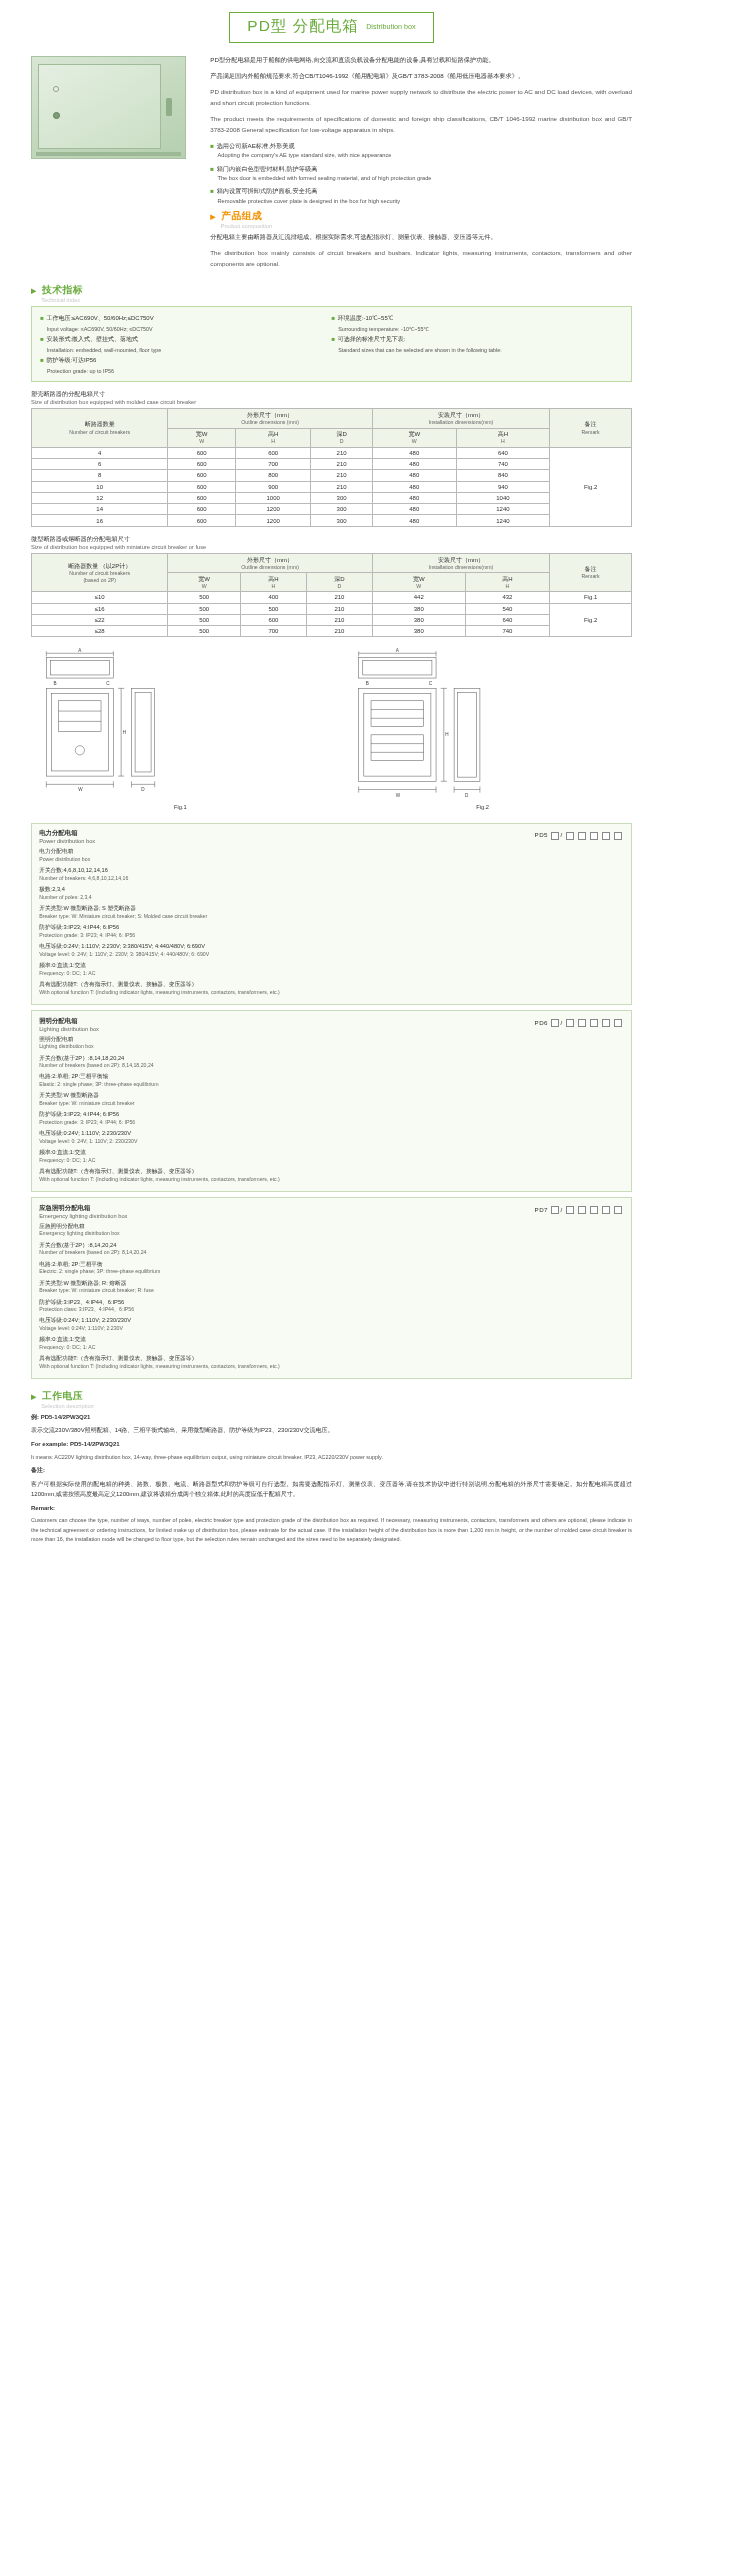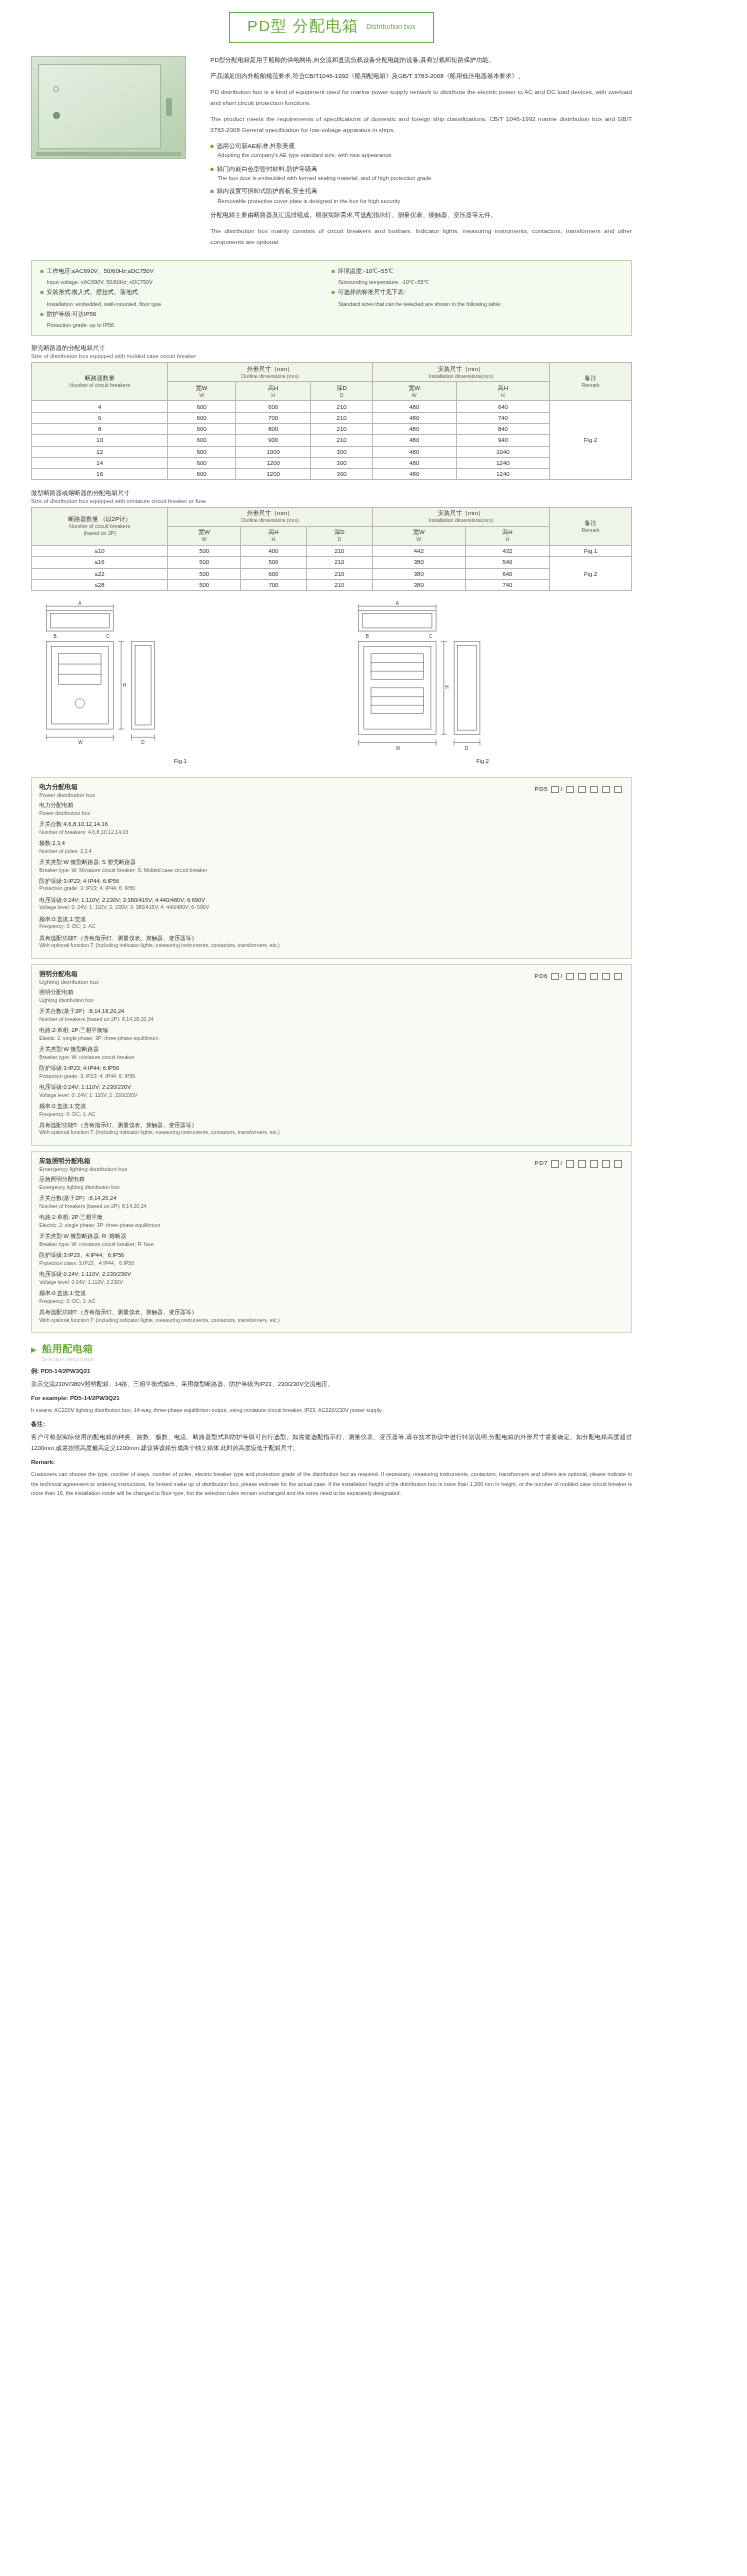--- a/index.html
+++ b/index.html
@@ -169,26 +169,36 @@
 
       <div class="bullets">
         <div class="b"><span class="sq">■</span><span>选用公司新AE标准,外形美观</span></div>
         <div class="e">Adopting the company's AE type standard size, with nice appearance</div>
         <div class="b"><span class="sq">■</span><span>箱门内嵌白色型密封材料,防护等级高</span></div>
         <div class="e">The box door is embedded with formed sealing material, and of high protection grade</div>
         <div class="b"><span class="sq">■</span><span>箱内设置可拆卸式防护面板,安全托高</span></div>
         <div class="e">Removable protective cover plate is designed in the box for high security</div>
       </div>
 
+      <div class="sec-head">
+        <span class="arrow">▶</span>
+        <span class="cn">产品组成</span>
+        <span class="en">Product  composition</span>
+      </div>
       <div class="para">分配电箱主要由断路器及汇流排组成。根据实际需求,可选配指示灯、测量仪表、接触器、变压器等元件。</div>
       <div class="para en">The distribution box mainly consists of circuit breakers and busbars. Indicator lights, measuring instruments, contactors, transformers and other components are optional.</div>
     </div>
   </div>
 
   <div class="tech-wrap">
+    <div class="sec-head green">
+      <span class="arrow">▶</span>
+      <span class="cn">技术指标</span>
+      <span class="en">Technical index</span>
+    </div>
     <div class="tech-box">
       <div class="tech-col">
         <div><span class="sq">■</span><span>工作电压:≤AC690V、50/60Hz;≤DC750V</span>
           <span class="en">Input voltage: ≤AC690V, 50/60Hz; ≤DC750V</span></div>
         <div><span class="sq">■</span><span>安装形式:嵌入式、壁挂式、落地式</span>
           <span class="en">Installation: embedded, wall-mounted, floor type</span></div>
         <div><span class="sq">■</span><span>防护等级:可达IP56</span>
           <span class="en">Protection grade: up to IP56</span></div>
       </div>
       <div class="tech-col">
@@ -606,21 +616,21 @@
             <span class="cn">具有选配功能T:（含有指示灯、测量仪表、接触器、变压器等）</span>
             <span class="en">With optional function T: (Including indicator lights, measuring instruments, contactors, transformers, etc.)</span>
           </div>
       </div>
     </div>
   </div>
 
   <div class="sel-wrap">
     <div class="sec-head green">
       <span class="arrow">▶</span>
-      <span class="cn">船用配电箱</span>
+      <span class="cn">工作电压</span>
       <span class="en">Selection description</span>
     </div>
     <div class="sel-text sel-strong">例: PD5-14/2PW3Q21</div>
     <div class="sel-text">表示交流230V/380V照明配箱、14路、三相平衡式输出、采用微型断路器、防护等级为IP23、230/230V交流电压。</div>
     <div class="sel-text sel-strong">For example: PD5-14/2PW3Q21</div>
     <div class="sel-text en">It means: AC220V lighting distribution box, 14-way, three-phase equilibrium output, using miniature circuit breaker, IP23, AC220/230V power supply.</div>
     <div class="sel-text sel-strong">备注:</div>
     <div class="sel-text">客户可根据实际使用的配电箱的种类、路数、极数、电流、断路器型式和防护等级可自行选型。如需要选配指示灯、测量仪表、变压器等,请在技术协议中进行特别说明,分配电箱的外形尺寸需要确定。如分配电箱高度超过1200mm,或需按照高度最高定义1200mm,建议将该箱分成两个独立箱体,此时的高度应低于配箱尺寸。</div>
     <div class="sel-text sel-strong">Remark:</div>
     <div class="sel-text en">Customers can choose the type, number of ways, number of poles, electric breaker type and protection grade of the distribution box as required. If necessary, measuring instruments, contactors, transformers and others are optional, please indicate in the technical agreement or ordering instructions, for limited make up of distribution box, please estimate for the actual case. If the installation height of the distribution box is more than 1,200 mm in height, or the number of molded case circuit breaker is more than 16, the installation mode will be changed to floor type, but the selection rules remain unchanged and the sizes need to be separately designated.</div>

